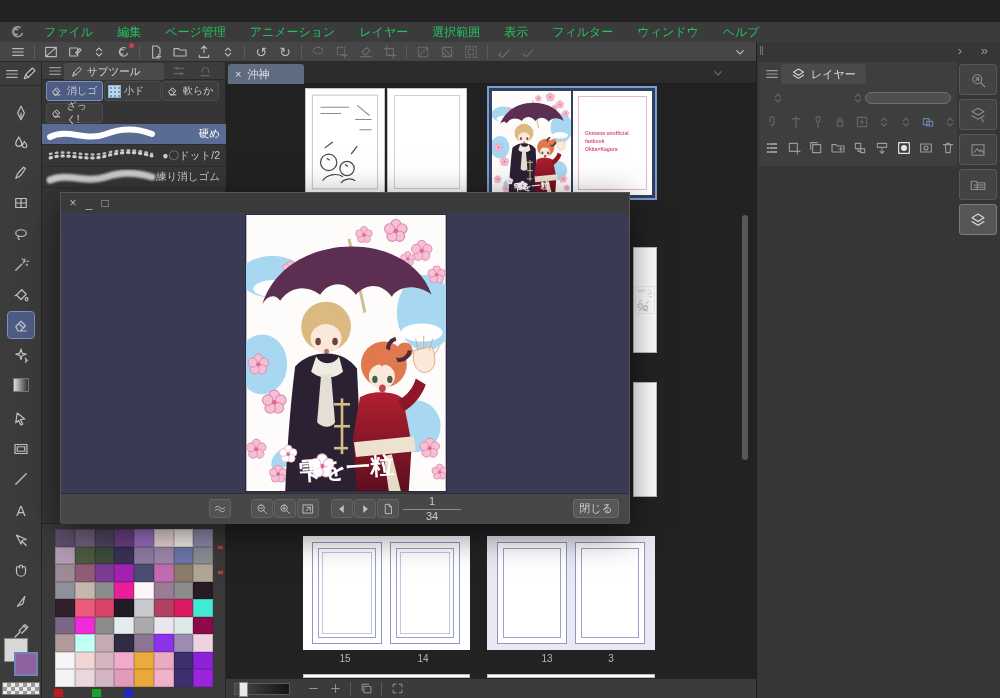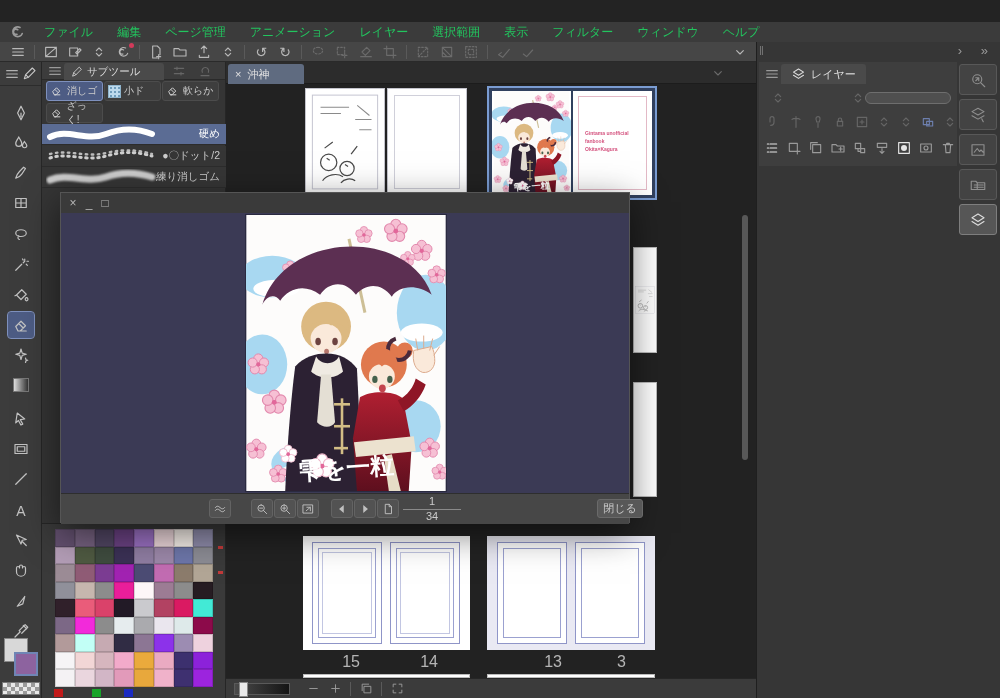--- a/index.html
+++ b/index.html
@@ -37,21 +37,21 @@
 .chip{position:absolute;width:9px;height:8px;top:165px}
 .redtick{position:absolute;left:176px;width:5px;height:3px;background:#c03a3a}
 
 .pagearea{left:226px;top:62px;width:530px;height:616px;background:#222}
 .ptabbar{position:absolute;left:0;top:0;width:100%;height:22px;background:#2c2c2c;border-bottom:1px solid #1c1c1c}
 .ptab{position:absolute;left:2px;top:2px;width:76px;height:20px;background:#5f6b80;border-radius:3px 3px 0 0;display:flex;align-items:center;gap:6px;padding:0 7px;color:#e2e2e2;font-size:11px}
 .page{position:absolute;background:#fff;border:1px solid #c4c4cc}
 .pgB{border:1px solid #8f95c8}
 .pgB .in{position:absolute;inset:5px;border:1px solid #9ba1d0}
 .pgB .in2{position:absolute;inset:9px;border:1px solid #c2c6e2}
-.num{position:absolute;color:#b5b5b5;font-size:16px;text-align:right;width:30px}
+.num{position:absolute;color:#b5b5b5;font-size:10px;text-align:center;width:30px}
 .selSpread{position:absolute;border:2px solid #7a9cd2;background:#31405e}
 .sliver{position:absolute;background:#fff;border:1px solid #bbb;overflow:hidden}
 .scrollV{position:absolute;border-radius:3px;background:#585858}
 
 .pfooter{left:226px;top:678px;width:530px;height:20px;background:#3b3b3b;border-top:1px solid #262626;display:flex;align-items:center}
 .fico{width:22px;height:16px;display:flex;align-items:center;justify-content:center;color:#9d9d9d}
 .fico svg{width:13px;height:13px;fill:none;stroke:currentColor;stroke-width:1.7;stroke-linecap:round}
 .slider{position:relative;width:56px;height:12px;margin-left:8px;background:linear-gradient(to right,#4a4a4a,#141414);border:1px solid #5a5a5a}
 .slhandle{position:absolute;left:4px;top:-2px;width:9px;height:15px;background:#e9e9e9;border:1px solid #888}
 
@@ -949,17 +949,17 @@
             <path style="fill:currentColor;stroke:none" d="M9 5l8 7-8 7z"></path>
           </svg>
         </span>
       <span class="dbtn" style="left:316px">
           <svg viewBox="0 0 24 24">
             <path style="" d="M8 4h6l4 4v12H8zM14 4v4h4"></path>
           </svg>
         </span>
       <span class="frac" style="left:342px;top:1px">1</span>
       <span class="frac fline" style="left:342px;top:15px">34</span>
-      <span class="closebtn" style="left:536px">閉じる</span>
+      <span class="closebtn" style="left:512px">閉じる</span>
     </div>
   </div>
 
 </div>
 
 </body></html>

